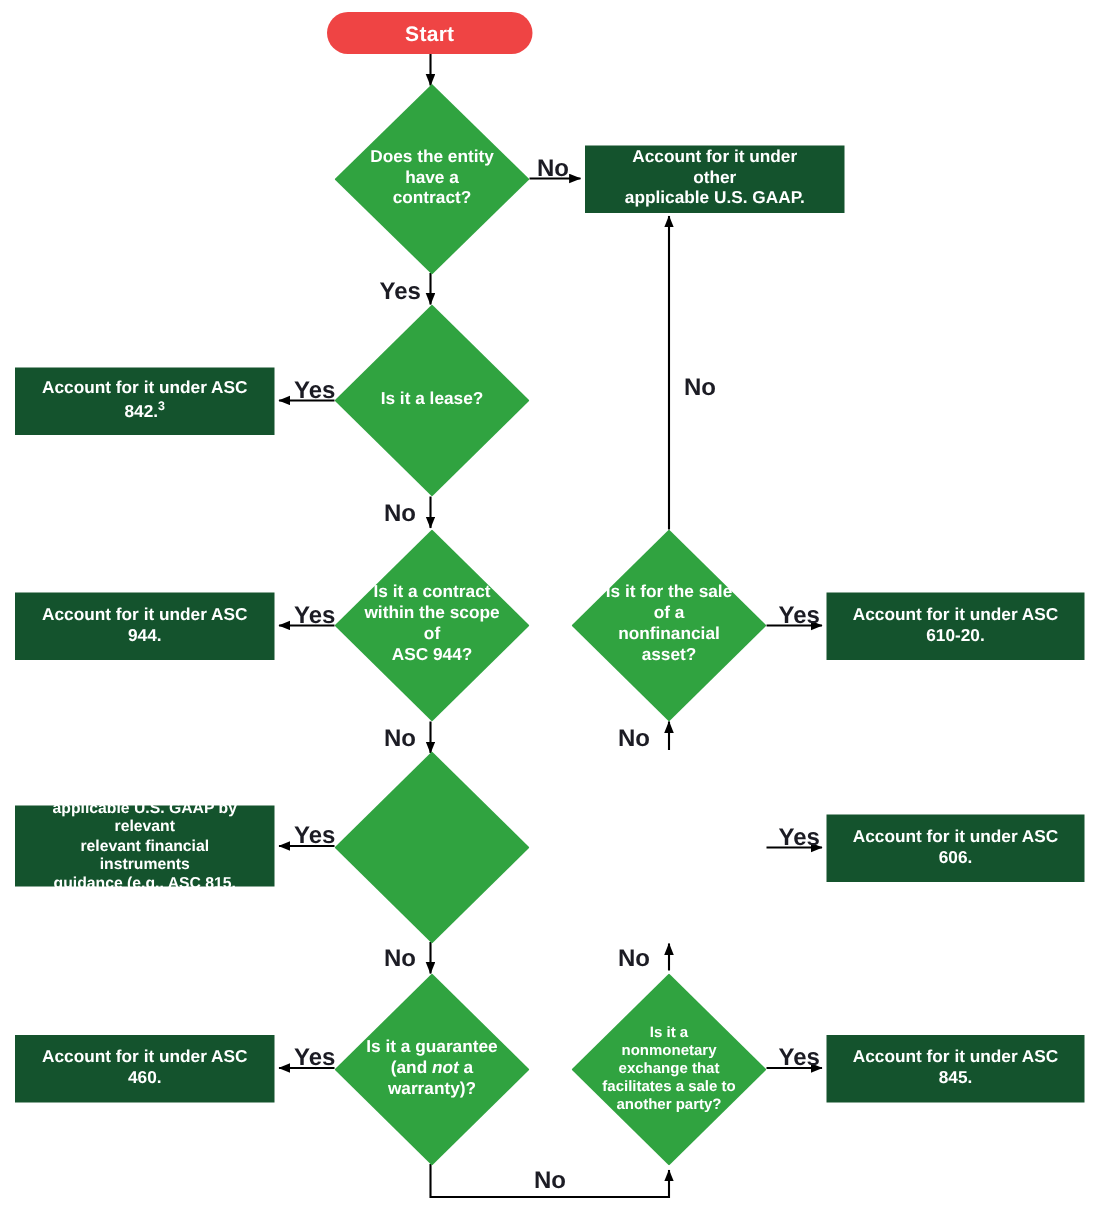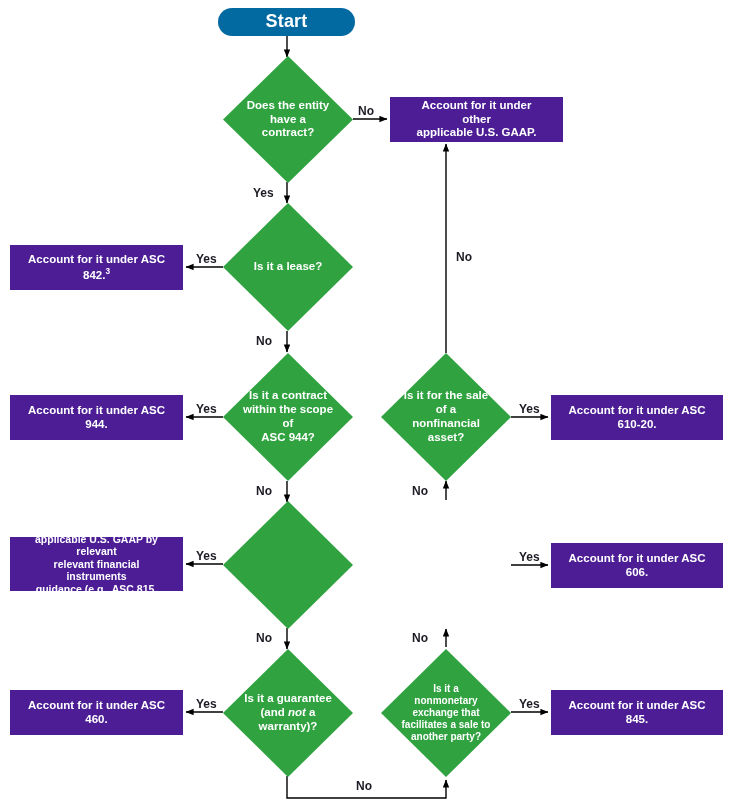--- a/index.html
+++ b/index.html
@@ -30,27 +30,27 @@
     box-sizing: border-box;
     display: flex;
     align-items: center;
     justify-content: center;
     text-align: center;
     color: #ffffff;
     font-weight: bold;
     line-height: 1.18;
   }
   .start {
-    background: #0369a1;
+    background: #ef4444;
     border-radius: 16px;
-    font-size: 18px;
+    font-size: 14px;
     letter-spacing: 0.2px;
   }
   .terminal {
-    background: #4c1d95;
+    background: #14532d;
     font-size: 11.5px;
     padding: 4px 17px;
   }
   .decision {
     background: transparent;
   }
   .decision .dshape {
     position: absolute;
     left: 0;
     top: 0;
@@ -63,21 +63,21 @@
     position: relative;
     z-index: 2;
     width: 74%;
     font-size: 11.5px;
     color: #ffffff;
     font-weight: bold;
     line-height: 1.2;
   }
   .edge-label {
     position: absolute;
-    font-size: 12px;
+    font-size: 16px;
     font-weight: bold;
     color: #1c1c24;
     white-space: nowrap;
   }
   .ital { font-style: italic; }
   sup { font-size: 72%; vertical-align: super; }
 </style>
 </head>
 <body>
 

